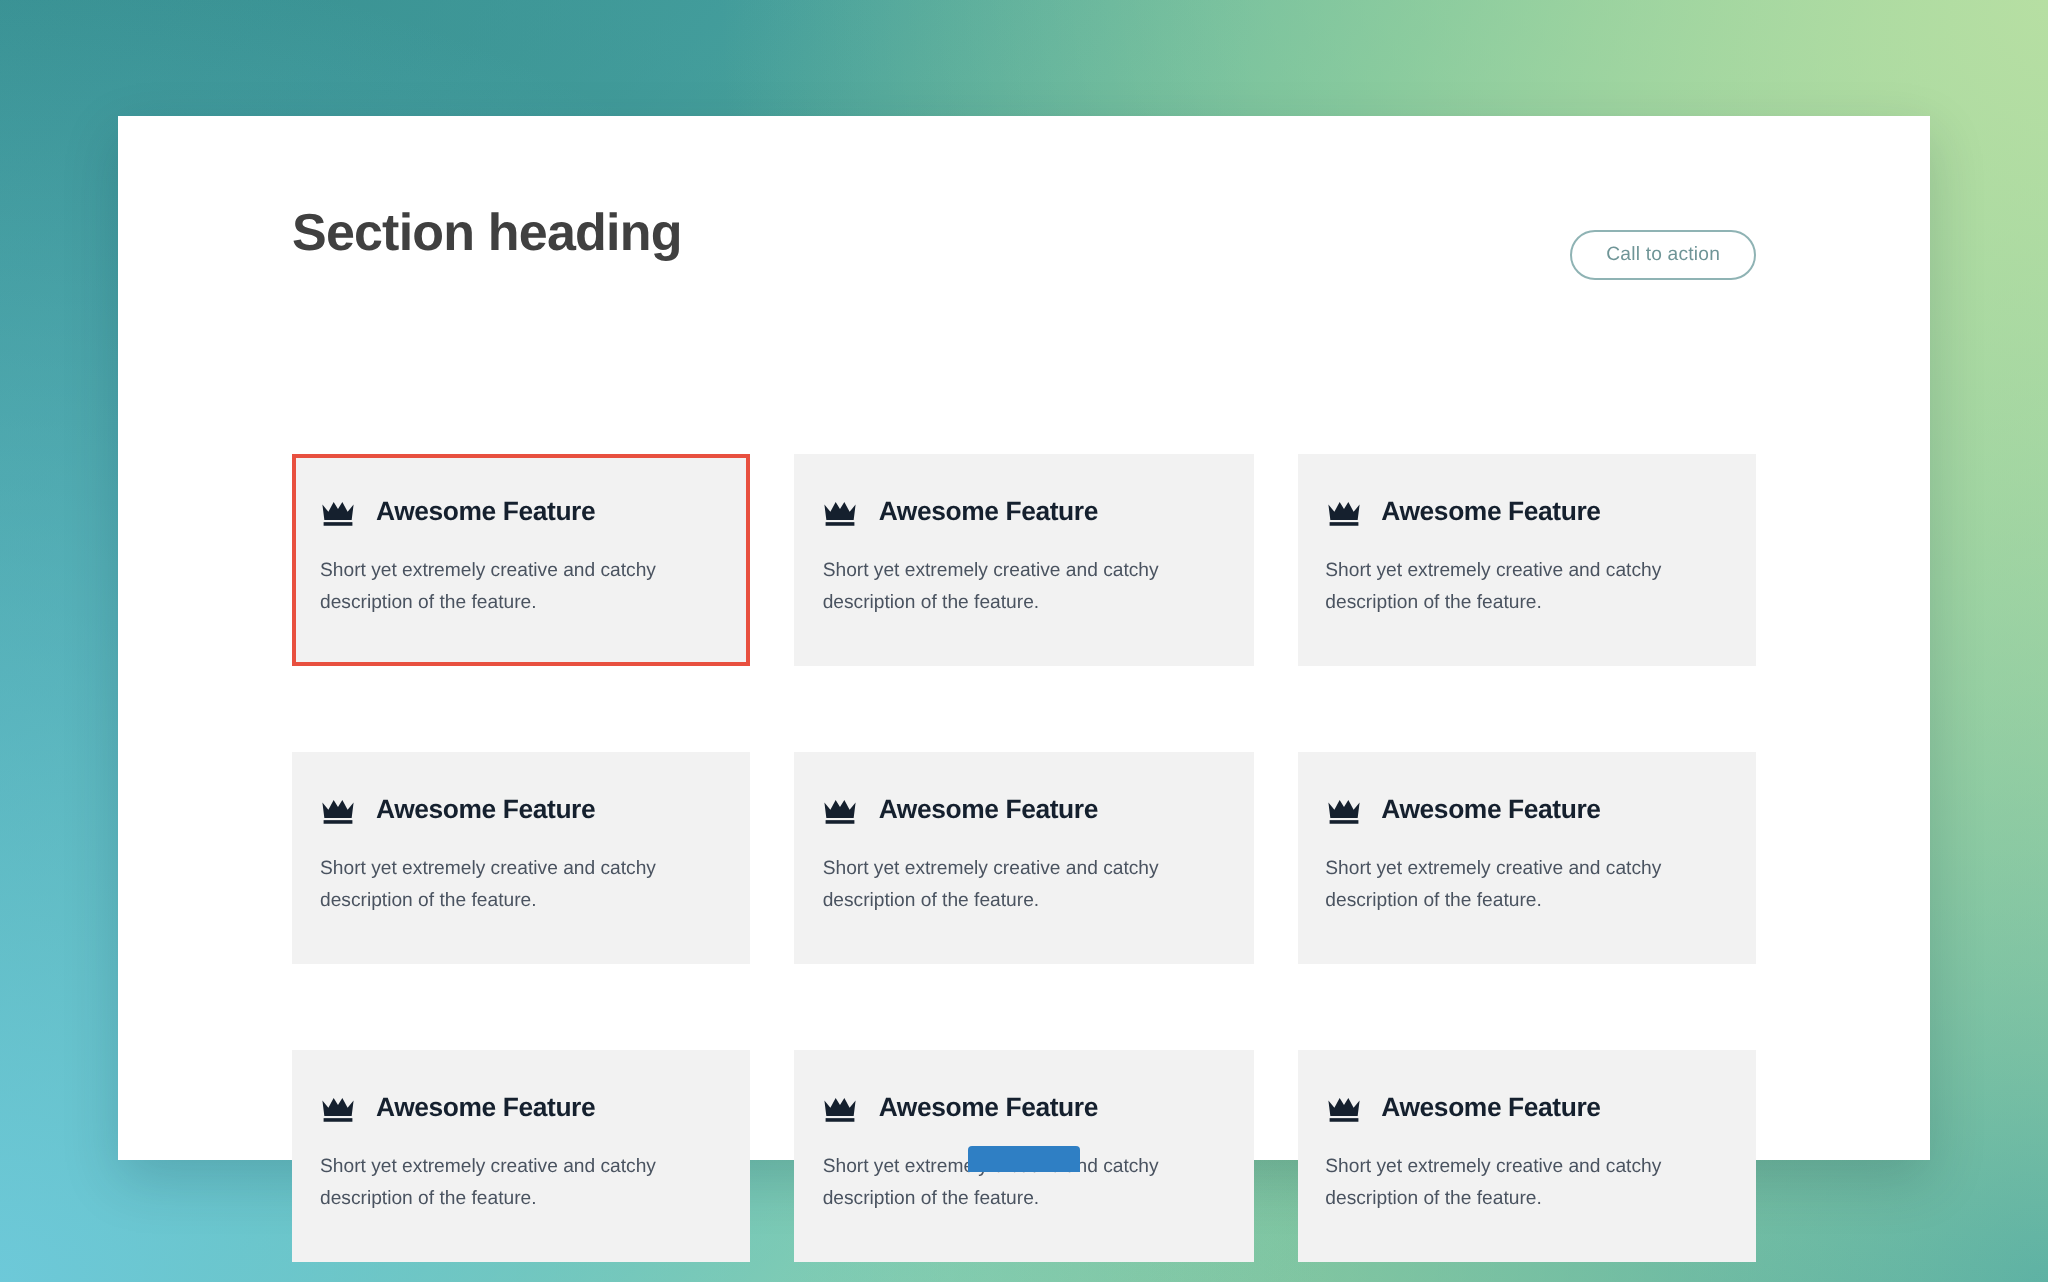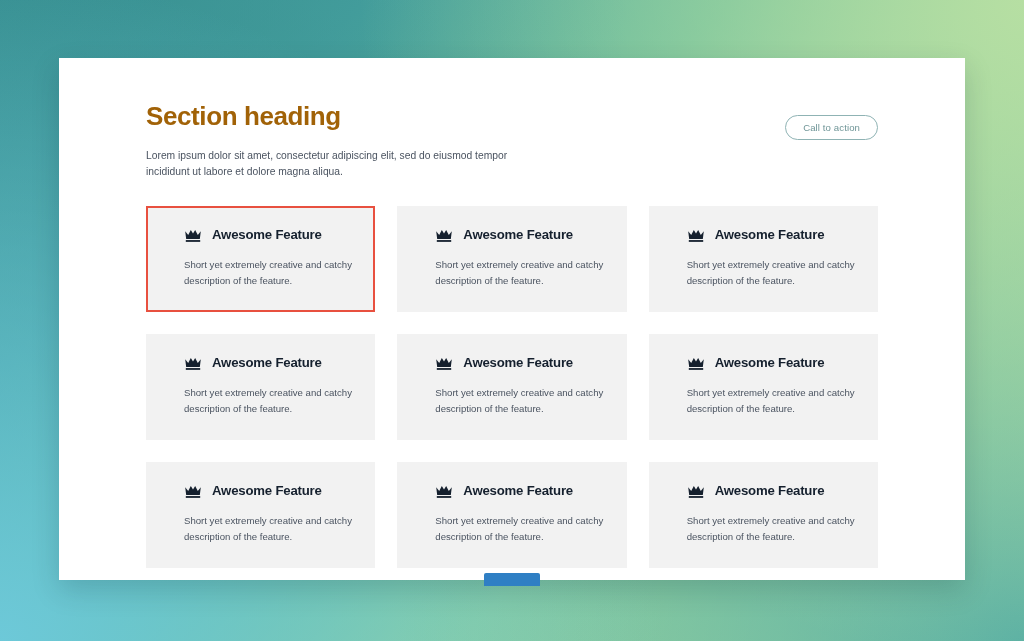--- a/index.html
+++ b/index.html
@@ -54,21 +54,21 @@
   
   .header-row {
     position: relative;
     min-height: 86px;
   }
 
   .page-title {
     font-size: 26px;
     font-weight: 700;
     letter-spacing: -0.4px;
-    color: #a16207;
+    color: #404040;
     line-height: 1.1;
   }
 
   .page-subtitle {
     margin-top: 17px;
     font-size: 10.3px;
     line-height: 1.62;
     color: #4a5360;
     max-width: 390px;
   }
@@ -97,22 +97,23 @@
   .feature-grid {
     margin-top: 18px;
     display: grid;
     grid-template-columns: repeat(3, 1fr);
     gap: 22px 22px;
   }
 
   .feature-card {
     background: #f2f2f2;
     border: 2px solid transparent;
-    padding: 20px 18px 22px 36px;
+    padding: 20px 18px 22px 12px;
     min-height: 94px;
+    margin-top: 21px;
   }
 
   .feature-card.is-selected {
     border-color: #e8503f;
   }
 
   .feature-head {
     display: flex;
     align-items: center;
     gap: 10px;
@@ -167,21 +168,20 @@
 </head>
 <body>
 
 <div class="bg-wash"></div>
 
 <div class="panel">
   <div class="panel-inner">
 
     <div class="header-row">
       <div class="page-title">Section heading</div>
-      <div class="page-subtitle">Lorem ipsum dolor sit amet, consectetur adipiscing elit, sed do eiusmod tempor incididunt ut labore et dolore magna aliqua.</div>
       <button class="cta-button">Call to action</button>
     </div>
 
     <div class="feature-grid">
         <div class="feature-card is-selected">
           <div class="feature-head">
             <span class="crown-icon"><svg viewBox="0 0 24 20" width="18" height="15" aria-hidden="true">
                 <path fill="#15202e" d="M1.6 4.4 L5.6 9.2 L9.1 2.6 L12 7.4 L14.9 2.6 L18.4 9.2 L22.4 4.4 L21.1 14.6 L2.9 14.6 Z"></path>
                 <rect fill="#15202e" x="2.4" y="16.1" width="19.2" height="2.4"></rect>
               </svg></span>

